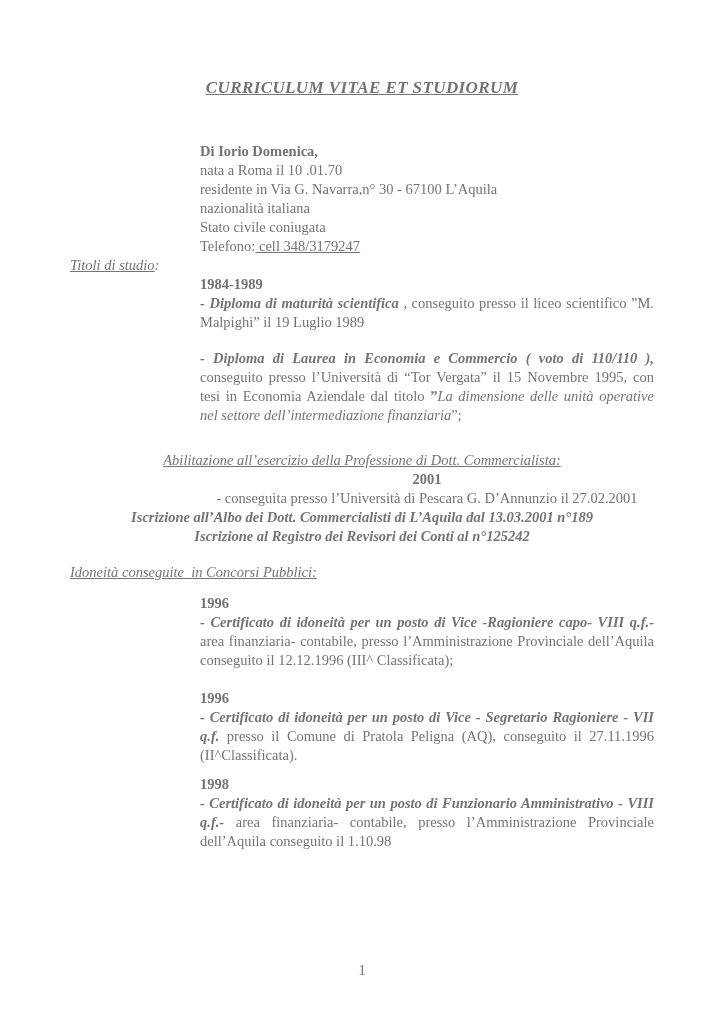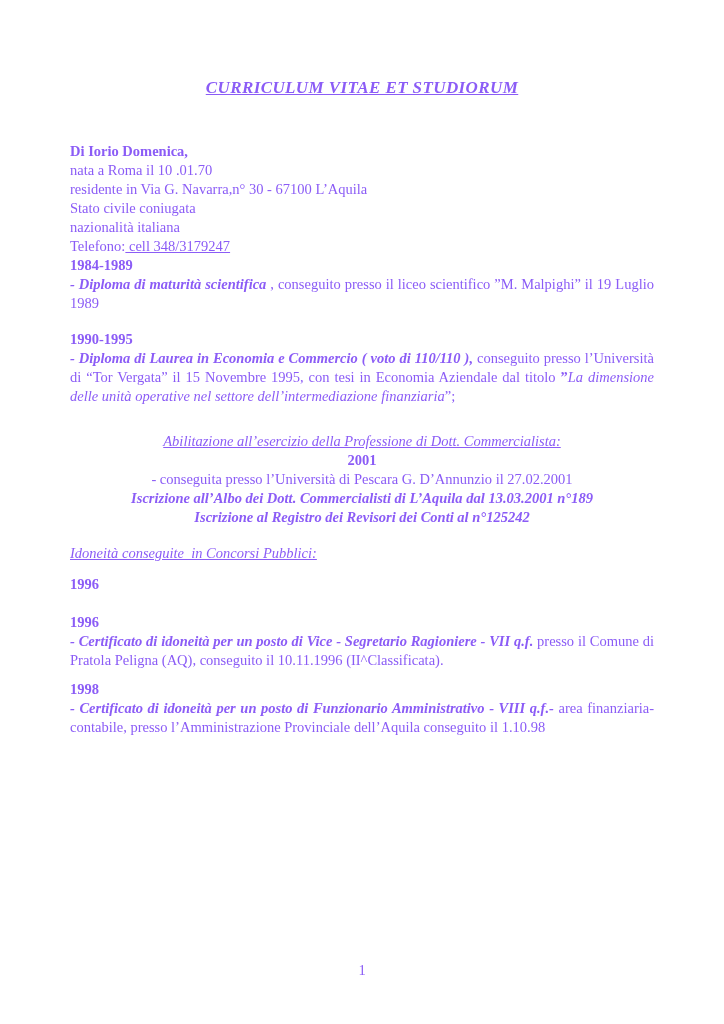--- a/index.html
+++ b/index.html
@@ -3,21 +3,21 @@
 <meta charset="utf-8">
 <style>
   * { box-sizing: border-box; }
   html, body { margin: 0; padding: 0; background: #ffffff; }
 
   .page {
     width: 724px;
     height: 1024px;
     margin: 0 auto;
     background: #ffffff;
-    color: #8b5cf6;
+    color: #737373;
     font-family: "Liberation Serif", "DejaVu Serif", serif;
     font-size: 14.5px;
     line-height: 19px;
     padding: 78px 70px 16px 70px;
     position: relative;
     overflow: hidden;
   }
 
   .title {
     text-align: center;
@@ -28,21 +28,21 @@
     letter-spacing: 0.4px;
     margin: 0 0 45px 0;
   }
 
   .heading {
     font-style: italic;
     margin: 0;
     white-space: pre-wrap;
   }
 
-  .indent { }
+  .indent { margin-left: 130px; }
 
   p.line { margin: 0; }
   p.just { margin: 0; text-align: justify; }
 
   .seg-b { font-weight: 700; }
   .seg-i { font-style: italic; }
   .seg-u { text-decoration: underline; }
 
   .mt-blank  { margin-top: 17px; }  
   .mt-sec    { margin-top: 26px; text-align: center; }
@@ -63,58 +63,59 @@
 
 <div class="page">
 
   <div class="title">CURRICULUM VITAE ET STUDIORUM</div>
 
   <section>
     <div class="indent">
       <p class="line"><span class="seg-b">Di Iorio Domenica,</span></p>
       <p class="line"><span>nata a Roma il 10 .01.70</span></p>
       <p class="line"><span>residente in Via G. Navarra,n° 30 - 67100 L’Aquila</span></p>
+      <p class="line"><span>nazionalità italiana</span></p>
       <p class="line"><span>Stato civile coniugata</span></p>
-      <p class="line"><span>nazionalità italiana</span></p>
       <p class="line"><span>Telefono:</span><span class="seg-u"> cell 348/3179247</span></p>
     </div>
   </section>
 
   <section>
+    <p class="heading"><span class="seg-u">Titoli di studio</span><span>:</span></p>
     <div class="indent">
       <div>
         <p class="line"><span class="seg-b">1984-1989</span></p>
         <p class="just"><span class="seg-b seg-i">- Diploma di maturità scientifica </span><span>, conseguito presso il liceo scientifico ”M. Malpighi” il 19 Luglio 1989</span></p>
       </div>
       <div class="mt-blank">
-        <p class="line"><span class="seg-b">1990-1995</span></p>
         <p class="just"><span class="seg-b seg-i">- Diploma di Laurea in Economia e Commercio ( voto di 110/110 ),</span><span> conseguito presso l’Università di “Tor Vergata” il 15 Novembre 1995, con tesi in Economia Aziendale dal titolo </span><span class="seg-b">”</span><span class="seg-i">La dimensione delle unità operative nel settore dell’intermediazione finanziaria</span><span>”;</span></p>
       </div>
     </div>
   </section>
 
   <section class="mt-sec">
     <p class="heading"><span class="seg-u">Abilitazione all’esercizio della Professione di Dott. Commercialista:</span></p>
     <div class="indent">
       <p class="line mt-year"><span class="seg-b">2001</span></p>
       <p class="line mt-gap"><span>- conseguita presso l’Università di Pescara G. D’Annunzio il 27.02.2001</span></p>
     </div>
     <p class="line"><span class="seg-b seg-i">Iscrizione all’Albo dei Dott. Commercialisti di L’Aquila dal 13.03.2001 n°189</span></p>
     <p class="line"><span class="seg-b seg-i">Iscrizione al Registro dei Revisori dei Conti al n°125242</span></p>
   </section>
 
   <section class="mt-blank">
     <p class="heading"><span class="seg-u">Idoneità conseguite  in Concorsi Pubblici:</span></p>
     <div class="indent">
       <div class="mt-year">
         <p class="line"><span class="seg-b">1996</span></p>
+        <p class="just"><span class="seg-b seg-i">- Certificato di idoneità per un posto di Vice -Ragioniere capo- VIII q.f.-</span><span> area finanziaria- contabile, presso l’Amministrazione Provinciale dell’Aquila conseguito il 12.12.1996 (III^ Classificata);</span></p>
       </div>
       <div class="mt-gap">
         <p class="line"><span class="seg-b">1996</span></p>
-        <p class="just mt-small"><span class="seg-b seg-i">- Certificato di idoneità per un posto di Vice - Segretario Ragioniere - VII q.f.</span><span> presso il Comune di Pratola Peligna (AQ), conseguito il 10.11.1996 (II^Classificata).</span></p>
+        <p class="just mt-small"><span class="seg-b seg-i">- Certificato di idoneità per un posto di Vice - Segretario Ragioniere - VII q.f.</span><span> presso il Comune di Pratola Peligna (AQ), conseguito il 27.11.1996 (II^Classificata).</span></p>
       </div>
       <div class="mt-small">
         <p class="line"><span class="seg-b">1998</span></p>
         <p class="just mt-small"><span class="seg-b seg-i">- Certificato di idoneità per un posto di Funzionario Amministrativo - VIII q.f.-</span><span> area finanziaria- contabile, presso l’Amministrazione Provinciale dell’Aquila conseguito il 1.10.98</span></p>
       </div>
     </div>
   </section>
 
   <div class="page-number">1</div>
 

